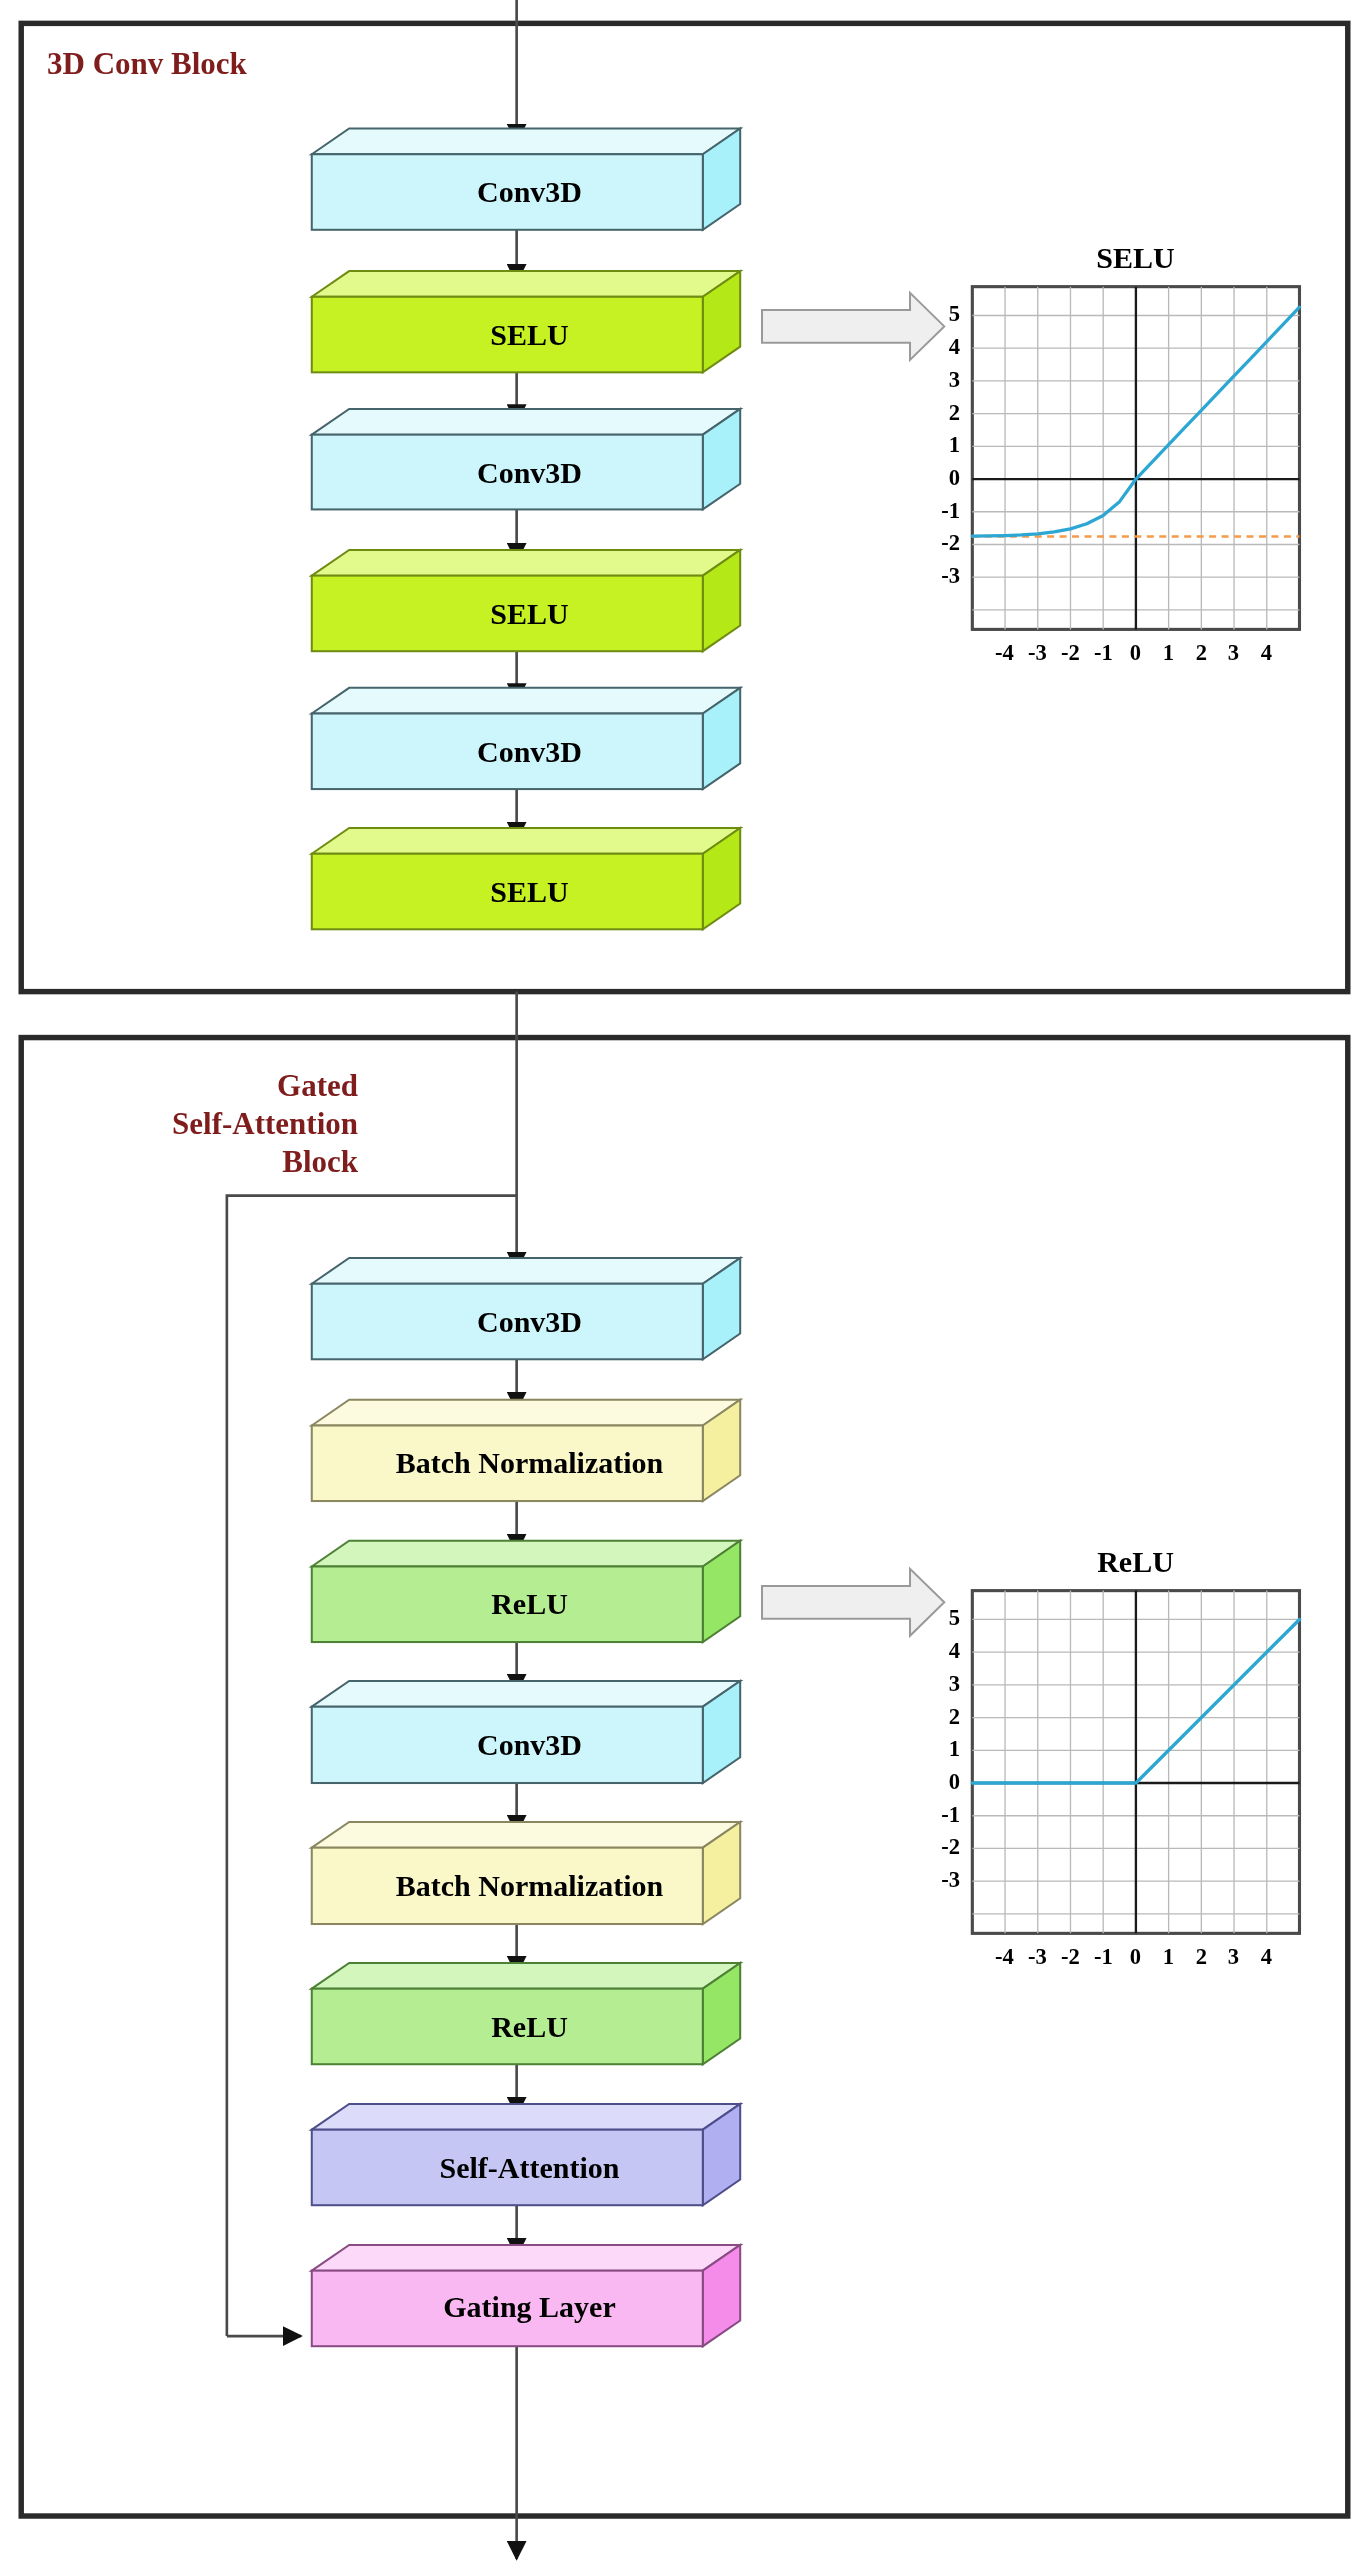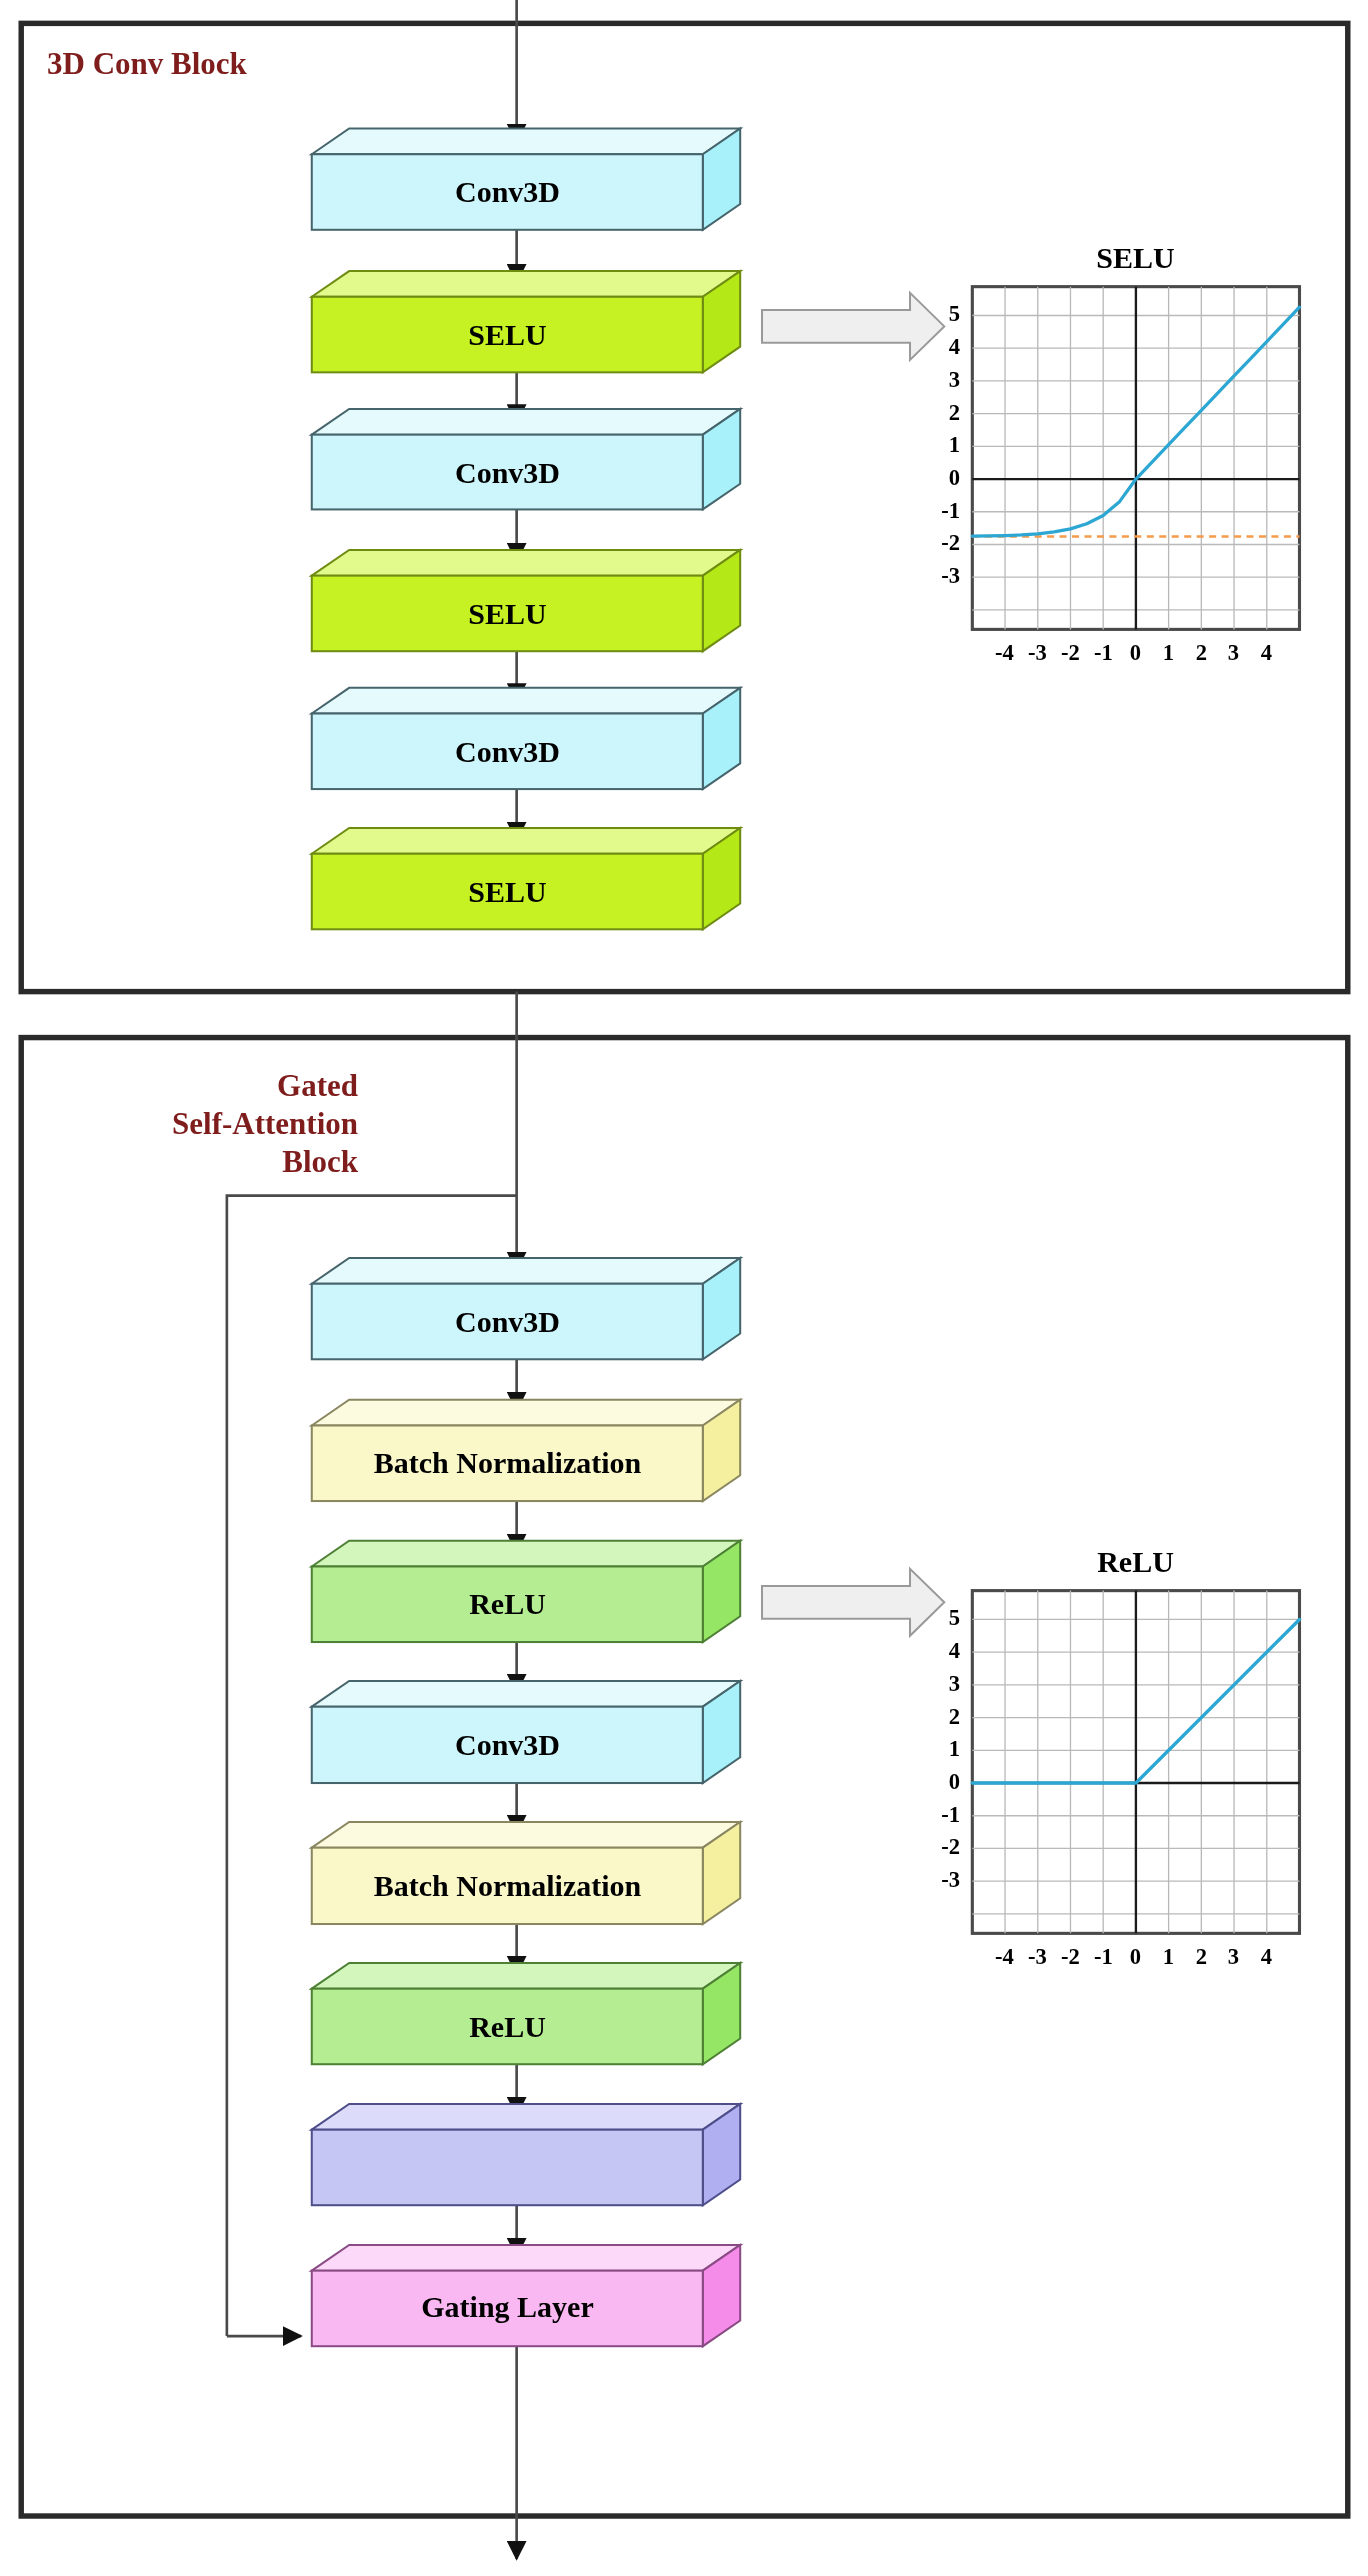--- a/index.html
+++ b/index.html
@@ -11,20 +11,21 @@
   .blk-label{
     position:absolute;font-weight:bold;color:#7f1d1d;
     font-family:"Liberation Serif","DejaVu Serif",serif;
     white-space:pre-line;line-height:1.22;
   }
   .box-text{
     position:absolute;display:flex;align-items:center;justify-content:center;
     font-weight:bold;color:#000;text-align:center;
     font-family:"Liberation Serif","DejaVu Serif",serif;
     pointer-events:none;
+    padding-left:22px;
   }
   .chart-title{
     position:absolute;font-weight:bold;color:#000;text-align:center;
     font-family:"Liberation Serif","DejaVu Serif",serif;
   }
   .tick{
     position:absolute;font-weight:bold;color:#000;
     font-family:"Liberation Serif","DejaVu Serif",serif;
     text-align:center;
   }
@@ -240,20 +241,21 @@
 <div class="box-text" style="left:312px;top:576px;width:391px;height:76px;font-size:30px;">SELU</div>
 <div class="box-text" style="left:312px;top:714px;width:391px;height:76px;font-size:30px;">Conv3D</div>
 <div class="box-text" style="left:312px;top:854px;width:391px;height:76px;font-size:30px;">SELU</div>
 
 <div class="box-text" style="left:312px;top:1284px;width:391px;height:76px;font-size:30px;">Conv3D</div>
 <div class="box-text" style="left:312px;top:1425px;width:391px;height:76px;font-size:30px;">Batch Normalization</div>
 <div class="box-text" style="left:312px;top:1566px;width:391px;height:76px;font-size:30px;">ReLU</div>
 <div class="box-text" style="left:312px;top:1707px;width:391px;height:76px;font-size:30px;">Conv3D</div>
 <div class="box-text" style="left:312px;top:1848px;width:391px;height:76px;font-size:30px;">Batch Normalization</div>
 <div class="box-text" style="left:312px;top:1989px;width:391px;height:76px;font-size:30px;">ReLU</div>
+<div class="box-text" style="left:312px;top:2130px;width:391px;height:76px;font-size:30px;">Self-Attention</div>
 <div class="box-text" style="left:312px;top:2271px;width:391px;height:72px;font-size:30px;">Gating Layer</div>
 
 <div class="chart-title" style="left:972px;top:241px;width:327px;font-size:30px;">SELU</div>
 
 <div class="tick ytick" style="left:915px;top:301px;width:45px;font-size:22.6px;">5</div>
 <div class="tick ytick" style="left:915px;top:334px;width:45px;font-size:22.6px;">4</div>
 <div class="tick ytick" style="left:915px;top:367px;width:45px;font-size:22.6px;">3</div>
 <div class="tick ytick" style="left:915px;top:400px;width:45px;font-size:22.6px;">2</div>
 <div class="tick ytick" style="left:915px;top:432px;width:45px;font-size:22.6px;">1</div>
 <div class="tick ytick" style="left:915px;top:465px;width:45px;font-size:22.6px;">0</div>

